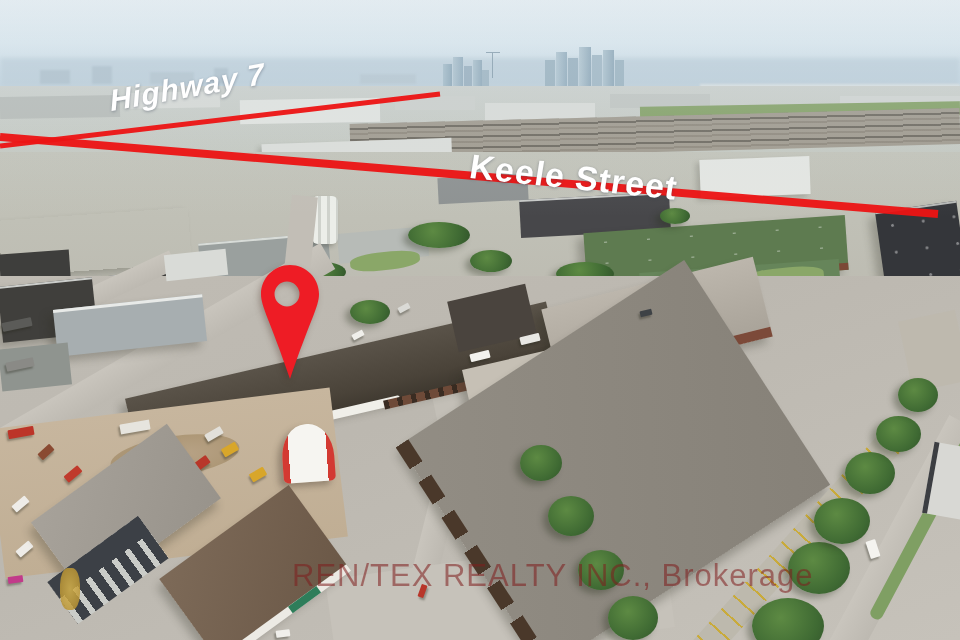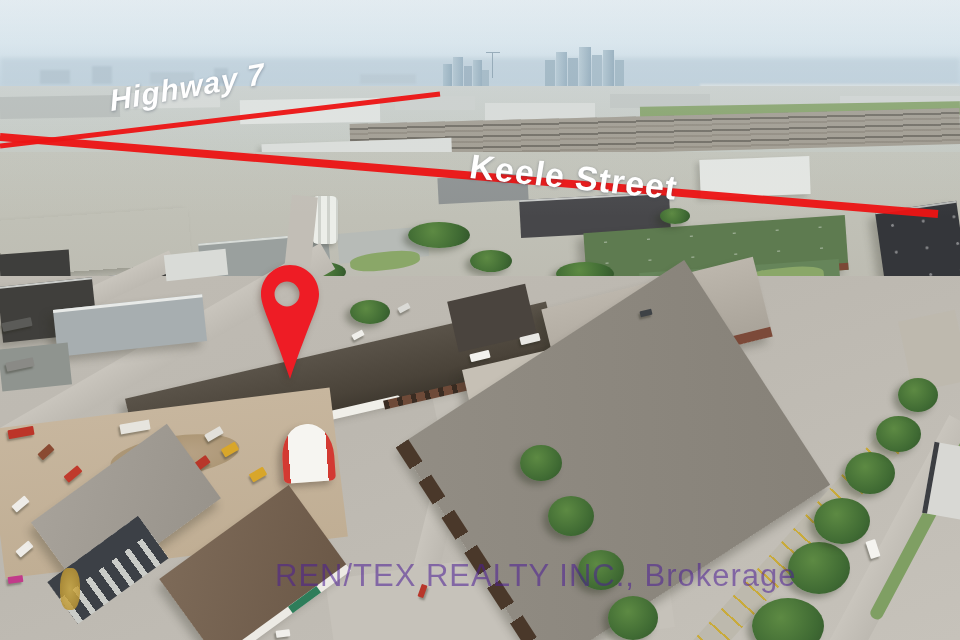--- a/index.html
+++ b/index.html
@@ -13,21 +13,21 @@
   .tree{border-radius:50%;background:radial-gradient(circle at 40% 35%,#5d8a43,#3f6a33 65%,#31542a);box-shadow:-5px 4px 6px rgba(40,50,30,.35);}
   .lawn{background:#8aa768;border-radius:40%;}
   .road{background:linear-gradient(180deg,#c9c5bd,#bdb9b1);}
   .chip{border-radius:1px;box-shadow:-2px 2px 2px rgba(40,40,30,.35);}
   .lbl{color:#fff;font-weight:800;white-space:nowrap;z-index:31;
        text-shadow:0 1px 3px rgba(50,60,80,.4);}
   #hwy-lbl{left:110px;top:84px;font-size:30px;font-style:italic;letter-spacing:1px;
        transform:rotate(-10deg) skewX(-4deg);transform-origin:left center;}
   #keele-lbl{left:470px;top:147px;font-size:34px;letter-spacing:1px;
        transform:rotate(6deg) skewX(-3deg);transform-origin:left center;}
-  #watermark{left:275px;top:558px;font-size:31px;color:#4c1d95;opacity:.55;letter-spacing:1px;
+  #watermark{left:292px;top:558px;font-size:31px;color:#7f1d1d;opacity:.55;letter-spacing:1px;
        white-space:nowrap;z-index:33;font-weight:400;}
   svg.overlay{position:absolute;left:0;top:0;z-index:30;}
   #pin{position:absolute;left:256px;top:262px;z-index:32;filter:drop-shadow(-2px 3px 3px rgba(60,30,20,.3));}
 </style>
 </head>
 <body>
 
 <div id="stage">
 
   <div class="s" style="left:0;top:0;width:960px;height:96px;background:linear-gradient(180deg,#ecf2f5 0%,#dde9ef 45%,#c9dae4 80%,#c2d3dd 100%);"></div>

